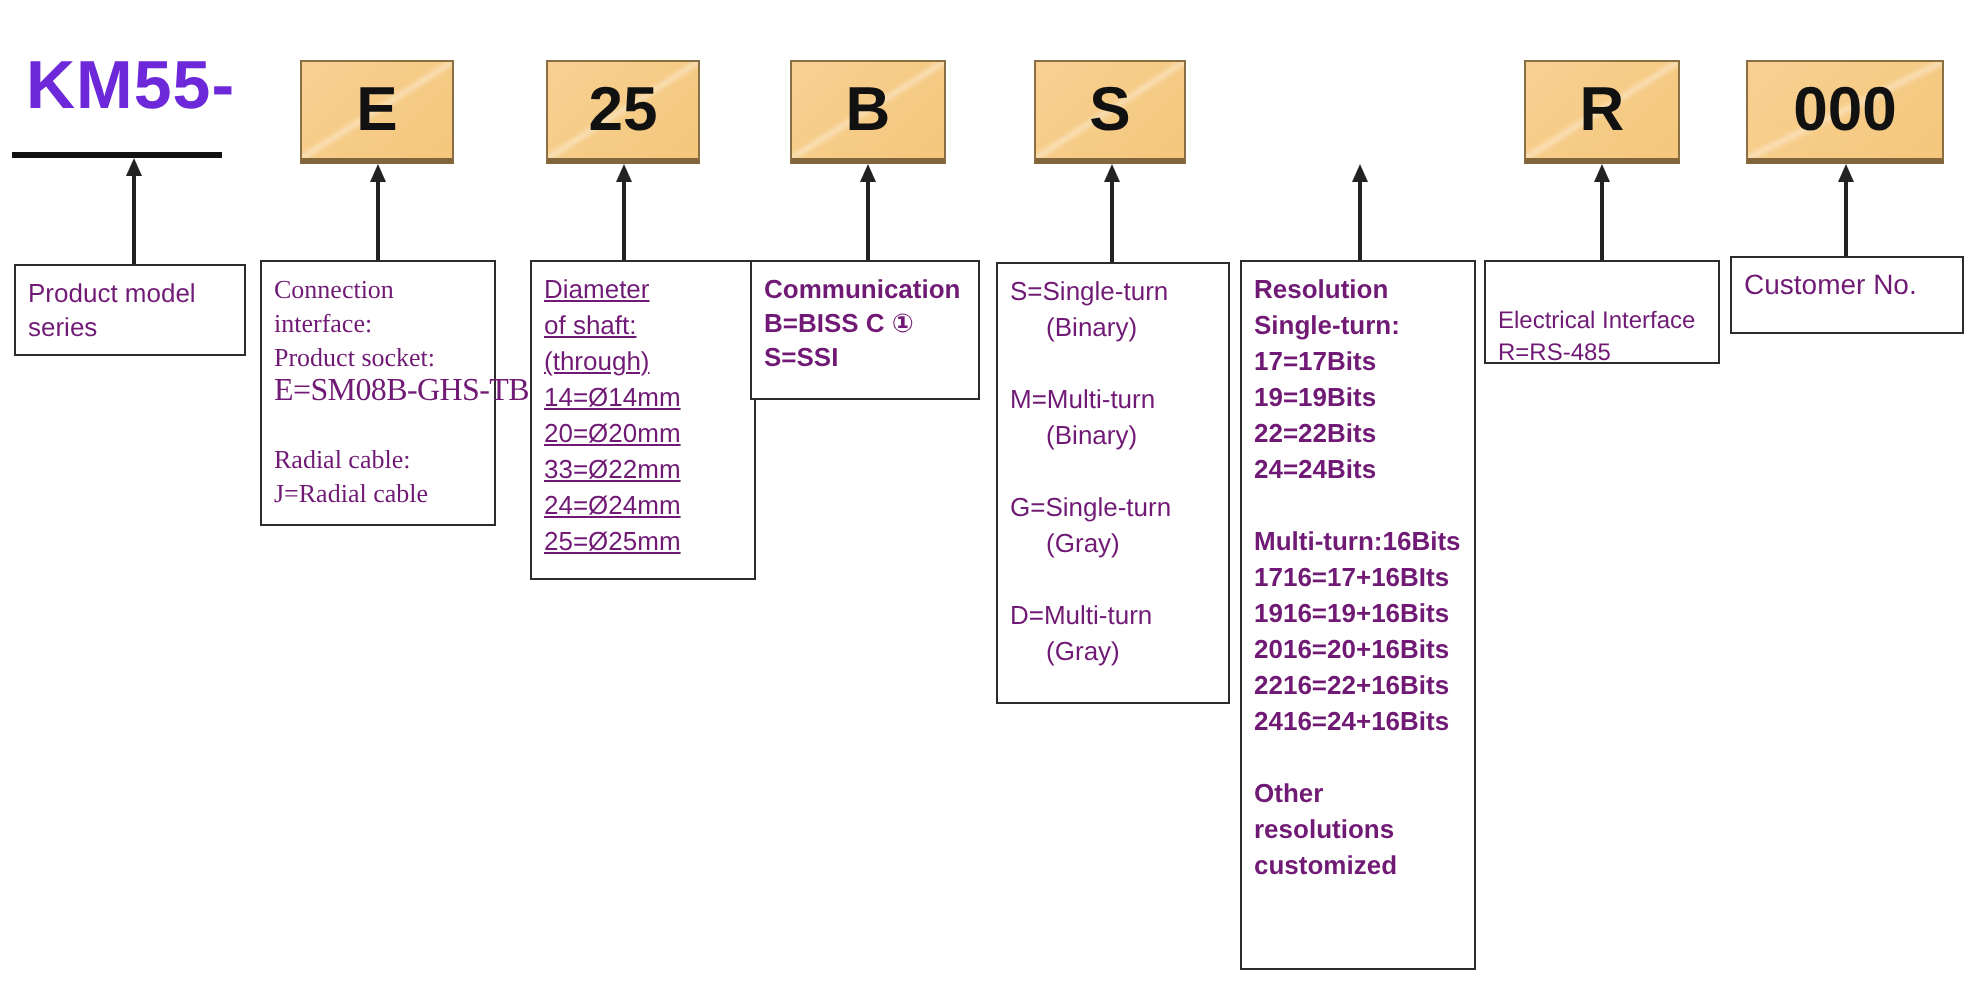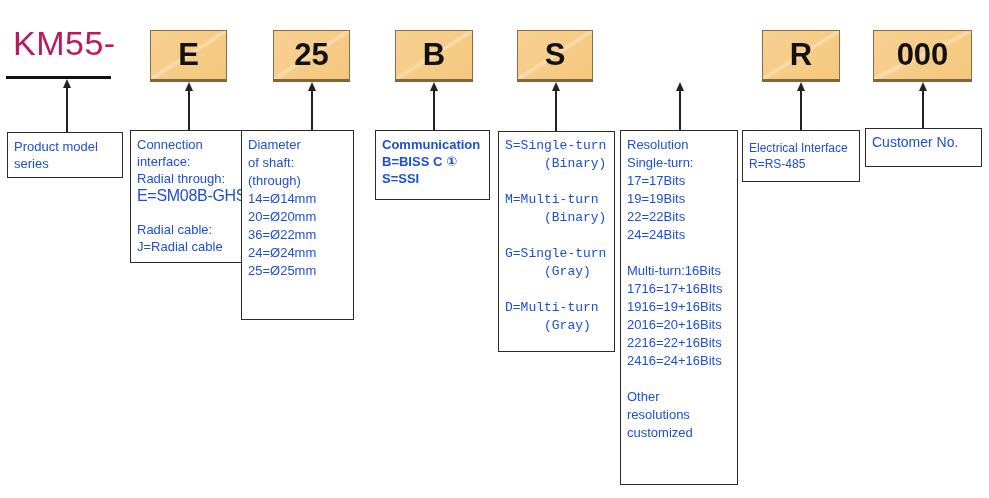--- a/index.html
+++ b/index.html
@@ -16,22 +16,22 @@
     overflow: hidden;
   }
 
   
   .prefix {
     position: absolute;
     left: 13px;
     top: 26px;
     font-size: 34px;
     line-height: 34px;
-    font-weight: normal;
-    color: #be185d;
+    font-weight: bold;
+    color: #6d28d9;
     letter-spacing: 0.5px;
   }
   .prefix-underline {
     position: absolute;
     left: 6px;
     top: 76px;
     width: 105px;
     height: 3px;
     background: #111;
   }
@@ -72,31 +72,31 @@
 
   
   .dbox {
     position: absolute;
     box-sizing: border-box;
     background: #ffffff;
     border: 1px solid #2b2b2b;
     padding: 5px 0 0 6px;
     font-size: 13px;
     line-height: 17px;
-    color: #1d4ed8;
+    color: #701a75;
   }
   .dbox div { white-space: pre; }
 
   .b1 { left: 7px;   top: 132px; width: 116px; height: 46px; }
-  .b2 { left: 130px; top: 130px; width: 118px; height: 133px; }
-  .b3 { left: 241px; top: 130px; width: 113px; height: 190px; line-height: 18px; }
+  .b2 { left: 130px; top: 130px; width: 118px; height: 133px; font-family: Liberation Serif, serif; }
+  .b3 { left: 265px; top: 130px; width: 113px; height: 160px; line-height: 18px; text-decoration: underline; }
   .b4 { left: 375px; top: 130px; width: 115px; height: 70px; font-weight: bold; }
-  .b5 { left: 498px; top: 131px; width: 117px; height: 221px; line-height: 18px; font-family: Liberation Mono, monospace; }
-  .b6 { left: 620px; top: 130px; width: 118px; height: 355px; line-height: 18px; }
-  .b7 { left: 742px; top: 130px; width: 118px; height: 52px; font-size: 12px; line-height: 16px; padding-top: 9px; }
+  .b5 { left: 498px; top: 131px; width: 117px; height: 221px; line-height: 18px; }
+  .b6 { left: 620px; top: 130px; width: 118px; height: 355px; line-height: 18px; font-weight: bold; }
+  .b7 { left: 742px; top: 130px; width: 118px; height: 52px; font-size: 12px; line-height: 16px; padding-top: 21px; }
   .b8 { left: 865px; top: 128px; width: 117px; height: 39px; font-size: 14px; line-height: 18px; padding-top: 4px; }
 
   .b2 .ln-3 { font-size: 16px; letter-spacing: -0.3px; }
 </style>
 </head>
 <body>
 
 <div class="canvas">
 
   <div class="prefix">KM55-</div>
@@ -118,33 +118,33 @@
   <div class="arrow" style="left:800px;top:91px;height:39px"></div>
   <div class="arrow" style="left:922px;top:91px;height:37px"></div>
 
   <div class="dbox b1">
       <div class="ln ln-0">Product model</div>
       <div class="ln ln-1">series</div>
     </div>
   <div class="dbox b2">
       <div class="ln ln-0">Connection</div>
       <div class="ln ln-1">interface:</div>
-      <div class="ln ln-2">Radial through:</div>
+      <div class="ln ln-2">Product socket:</div>
       <div class="ln ln-3">E=SM08B-GHS-TB</div>
       <div class="ln ln-4">&nbsp;</div>
       <div class="ln ln-5">Radial cable:</div>
       <div class="ln ln-6">J=Radial cable</div>
     </div>
   <div class="dbox b3">
       <div class="ln ln-0">Diameter</div>
       <div class="ln ln-1">of shaft:</div>
       <div class="ln ln-2">(through)</div>
       <div class="ln ln-3">14=Ø14mm</div>
       <div class="ln ln-4">20=Ø20mm</div>
-      <div class="ln ln-5">36=Ø22mm</div>
+      <div class="ln ln-5">33=Ø22mm</div>
       <div class="ln ln-6">24=Ø24mm</div>
       <div class="ln ln-7">25=Ø25mm</div>
     </div>
   <div class="dbox b4">
       <div class="ln ln-0">Communication</div>
       <div class="ln ln-1">B=BISS C ①</div>
       <div class="ln ln-2">S=SSI</div>
     </div>
   <div class="dbox b5">
       <div class="ln ln-0">S=Single-turn</div>

